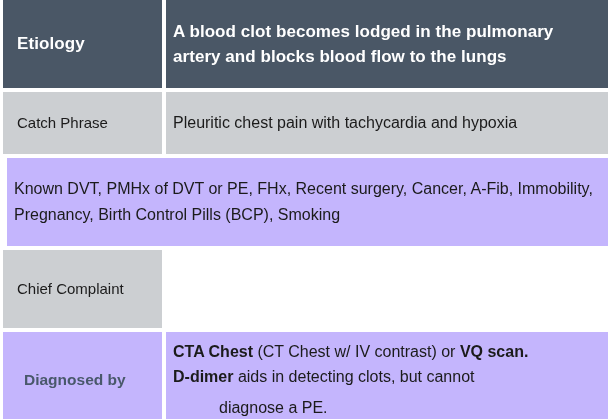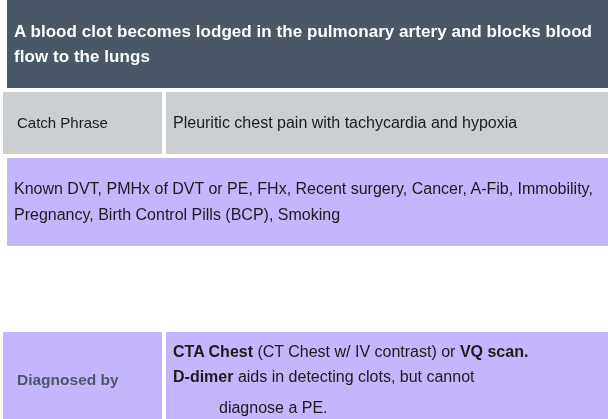--- a/index.html
+++ b/index.html
@@ -97,35 +97,39 @@
   .row-catch  { height: 62px; justify-content: flex-end; }
   .row-risk   { height: 88px; }
   .row-chief  { height: 78px; }
   .row-diag   { height: 95px; }
 
   
   .row-diag .cell-label .txt {
     font-weight: bold;
     color: #49586b;
     font-size: 15.5px;
+    margin-left: 7px;
   }
   .row-diag .cell-content .txt {
     line-height: 25px;
   }
 
   .txt { display: block; }
   b { font-weight: bold; }
   .indent { padding-left: 46px; display: inline-block; margin-top: 6px; }
 </style>
 </head>
 <body>
 
 <div class="table">
 
   <div class="row row-header">
+    <div class="cell-label">
+      <span class="txt">Etiology</span>
+    </div>
     <div class="cell-gap"></div>
     <div class="cell-content">
       <span class="txt">A blood clot becomes lodged in the pulmonary artery and blocks blood flow to the lungs</span>
     </div>
   </div>
 
   <div class="row row-body row-catch shade-dark">
     <div class="cell-label">
       <span class="txt">Catch Phrase</span>
     </div>
@@ -136,20 +140,23 @@
   </div>
 
   <div class="row row-body row-risk shade-light">
     <div class="cell-gap"></div>
     <div class="cell-content">
       <span class="txt">Known DVT, PMHx of DVT or PE, FHx, Recent surgery, Cancer, A-Fib, Immobility, Pregnancy, Birth Control Pills (BCP), Smoking</span>
     </div>
   </div>
 
   <div class="row row-body row-chief shade-dark">
+    <div class="cell-label">
+      <span class="txt">Chief Complaint</span>
+    </div>
     <div class="cell-gap"></div>
   </div>
 
   <div class="row row-body row-diag shade-light">
     <div class="cell-label">
       <span class="txt">Diagnosed by</span>
     </div>
     <div class="cell-gap"></div>
     <div class="cell-content">
       <span class="txt">

